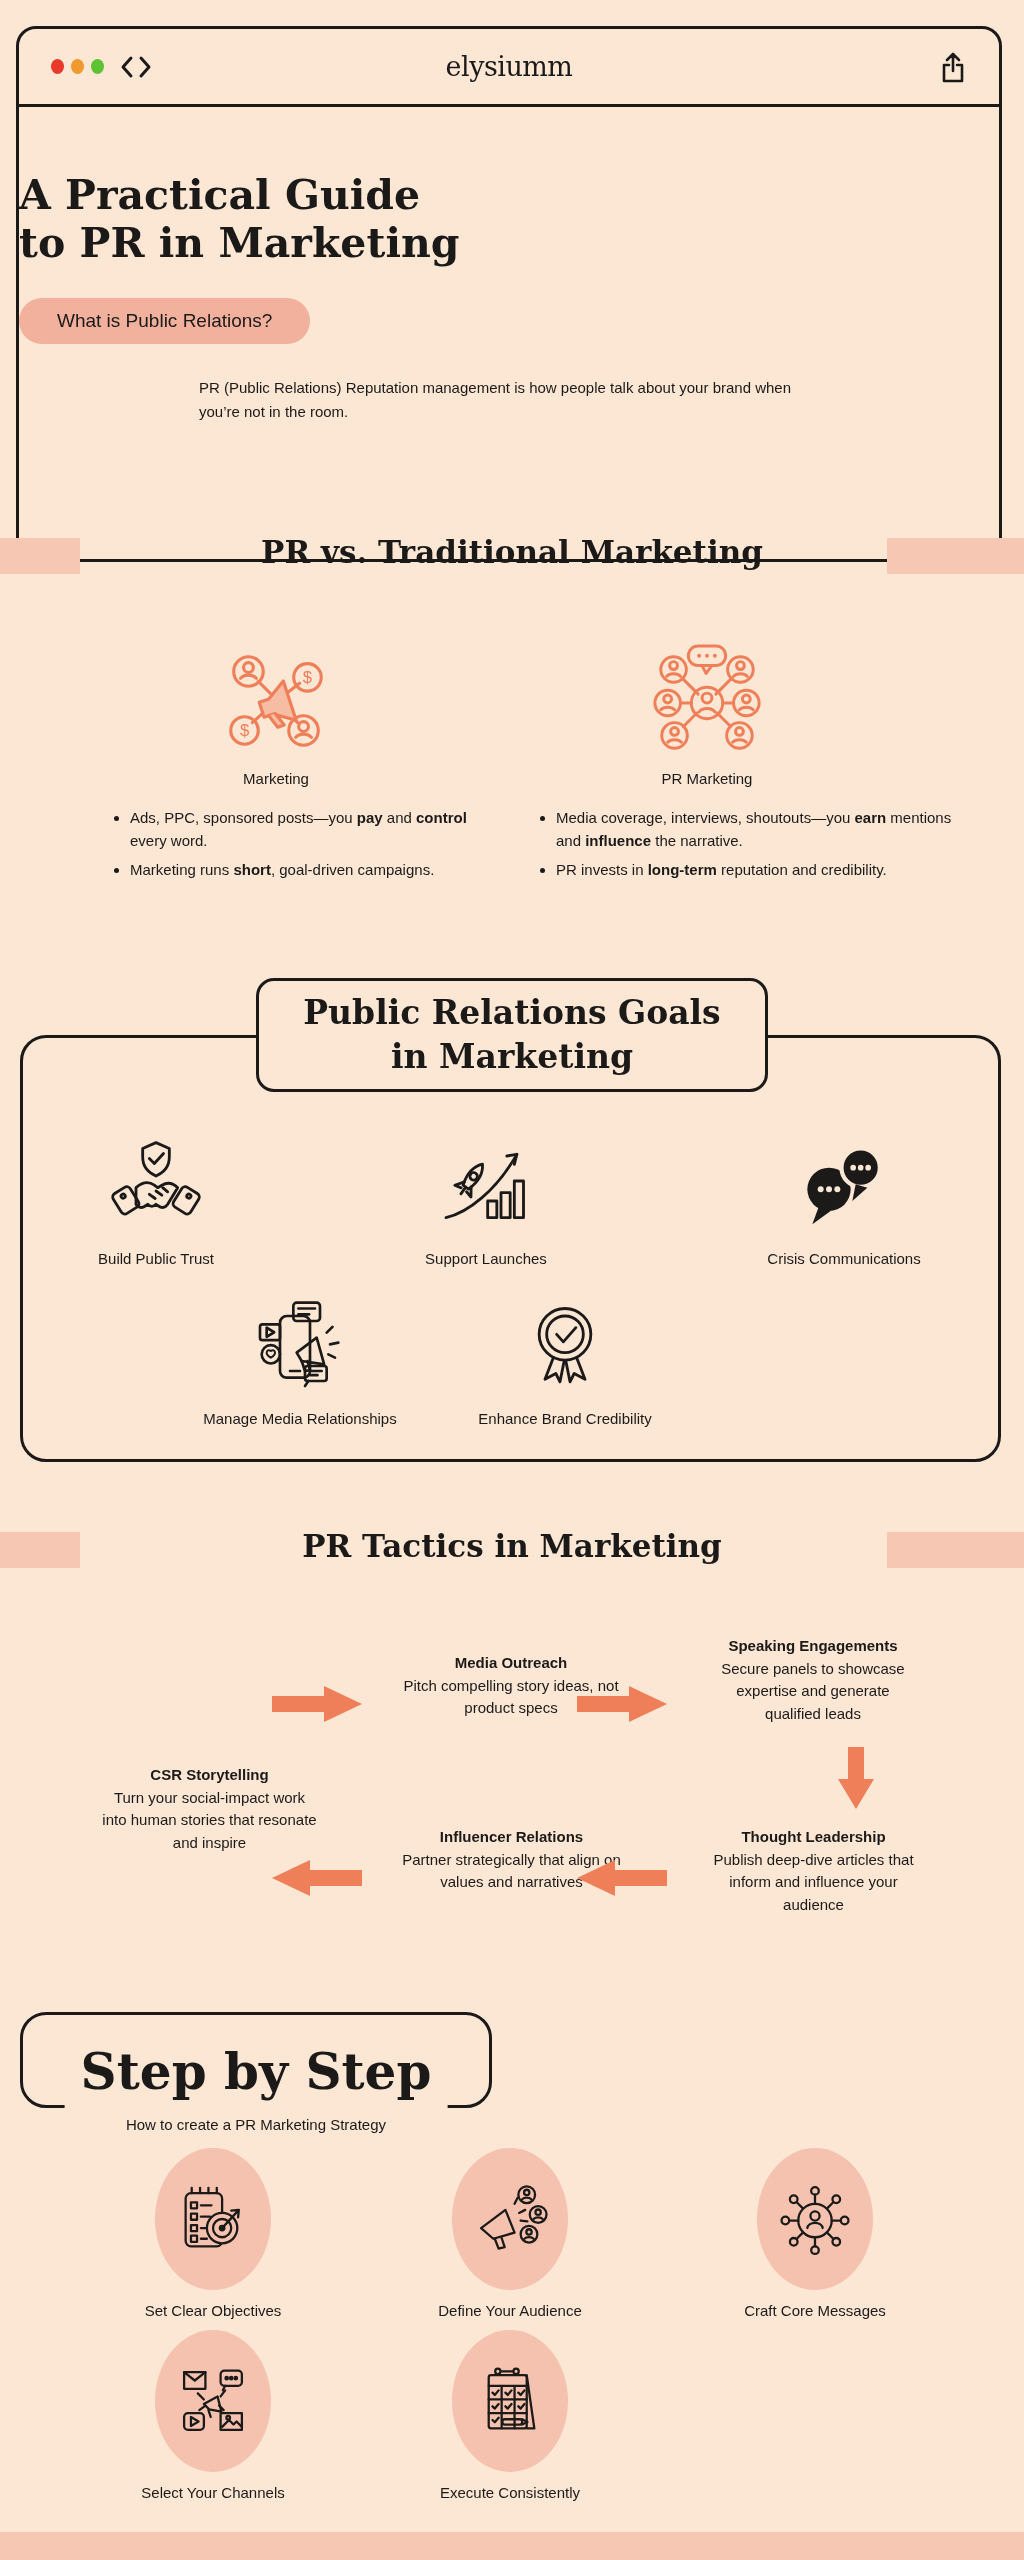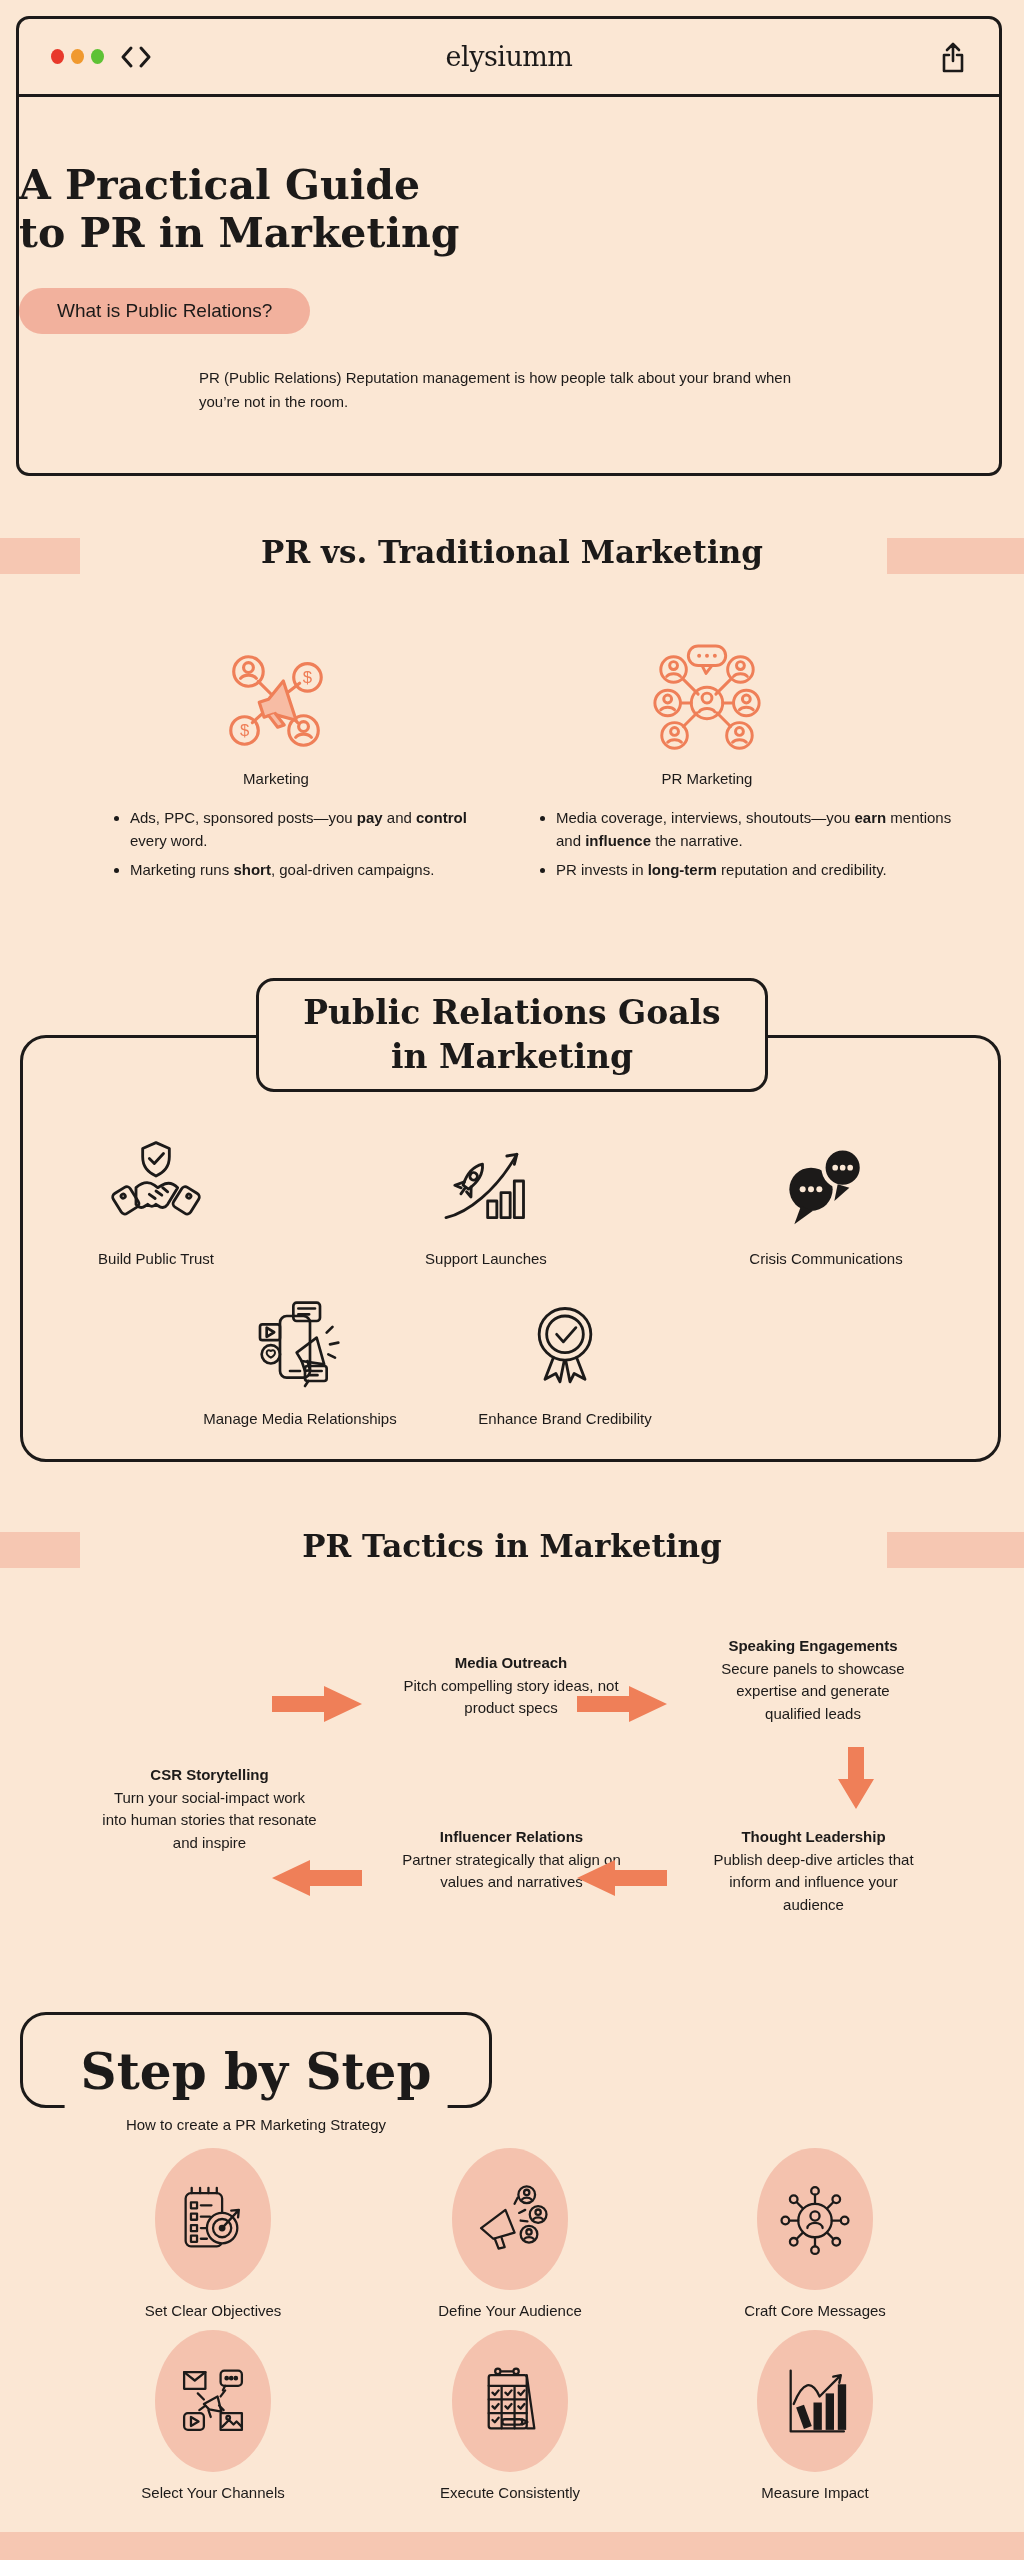--- a/index.html
+++ b/index.html
@@ -7,22 +7,22 @@
     --pill:#f2b19d; --band:#f6c7b2; --circle:#f4c2ae;
     --traffic-red:#e8392b; --traffic-yellow:#f0992e; --traffic-green:#5ec235;
   }
   *{margin:0;padding:0;box-sizing:border-box}
   html,body{background:var(--bg)}
   .page{position:relative;width:1024px;height:2560px;background:var(--bg);
         font-family:"Liberation Sans","DejaVu Sans",sans-serif;color:var(--ink);overflow:hidden}
   .serif{font-family:"DejaVu Serif","Liberation Serif",serif}
 
   
-  .browser-card{position:absolute;left:16px;top:16px;width:986px;height:460px;
-                border:3px solid var(--ink);border-radius:13px}
+  .browser-card{position:absolute;left:16px;top:26px;width:986px;height:536px;
+                border:3px solid var(--ink);border-radius:20px}
   .browser-bar{height:78px;border-bottom:3px solid var(--ink);display:flex;align-items:center;
                padding:0 32px;position:relative}
   .traffic{display:flex;gap:7px;align-items:center}
   .dot{width:13px;height:15px;border-radius:50%}
   .code-glyph{margin-left:16px;display:flex;align-items:center}
   .logo{position:absolute;left:50%;transform:translateX(-50%);font-size:27px;letter-spacing:-.5px}
   .share{margin-left:auto;display:flex;align-items:center}
 
   .hero{text-align:left;padding-top:64px}
   .hero h1{font-size:41px;font-weight:700;line-height:1.18}
@@ -212,21 +212,21 @@
       <g transform="rotate(32 94 77)">
           <rect x="84" y="62" width="24" height="28" rx="5"></rect>
           <circle cx="96" cy="70" r="2.5"></circle>
         </g>
       <path d="M36 62c8-7 15-8 22-3l4 3 5-3c7-4 13-3 19 3L74 82c-3 4-7 5-11 2l-3-2c-3 3-7 3-10 0l-3 2c-4 3-8 2-11-2z"></path>
       <path d="M52 70l7 5M60 66l7 5M68 62l6 5"></path>
     </svg>
     <div class="lbl">Build Public Trust</div>
   </div>
 
-  <div class="goal" style="left:696px;top:1136px;width:260px">
+  <div class="goal" style="left:714px;top:1136px;width:260px">
     <svg width="100" height="100" viewBox="0 0 120 120">
       <g fill="#1c1a19">
         <circle cx="42" cy="64" r="26"></circle>
         <path d="M30 84 22 106l22-16z"></path>
         <circle cx="80" cy="38" r="23" style="stroke:var(--bg);stroke-width:5"></circle>
         <path d="M74 58l-4 20 18-16z"></path>
       </g>
       <g style="fill:var(--bg)">
         <circle cx="32" cy="64" r="3.6"></circle>
           <circle cx="42" cy="64" r="3.6"></circle>
@@ -416,30 +416,15 @@
           <path d="M39 11h14"></path>
         <path d="M22 30h50M22 48h50M22 66h50M39 30v56M56 30v56"></path>
         <path d="M27 39l3 3 5-6M44 39l3 3 5-6M61 39l3 3 5-6M27 57l3 3 5-6M44 57l3 3 5-6M61 57l3 3 5-6M27 75l3 3 5-6"></path>
         <rect x="40" y="74" width="26" height="7" rx="3"></rect>
           <path d="M66 74l7 3.5L66 81"></path>
       </svg>
     </div>
     <div class="lbl">Execute Consistently</div>
   </div>
 
-  <div class="step" style="left:695px;top:2330px">
-    <div class="circle">
-      <svg width="76" height="76" viewBox="0 0 100 100" fill="none" stroke="#1c1a19" stroke-width="3" stroke-linecap="round" stroke-linejoin="round">
-        <path d="M18 10v80h70"></path>
-        <g fill="#1c1a19" stroke="none">
-          <rect x="30" y="56" width="11" height="30" transform="rotate(-20 35 71)"></rect>
-          <rect x="48" y="52" width="11" height="36"></rect>
-          <rect x="64" y="40" width="11" height="48"></rect>
-          <rect x="80" y="28" width="11" height="60"></rect>
-        </g>
-        <path d="M22 54C34 24 46 22 56 44L84 16M84 16l-10 2M84 16l-2 10"></path>
-      </svg>
-    </div>
-    <div class="lbl">Measure Impact</div>
-  </div>
 
   <div class="bottom-bar"></div>
 </div>
 
 </body></html>

